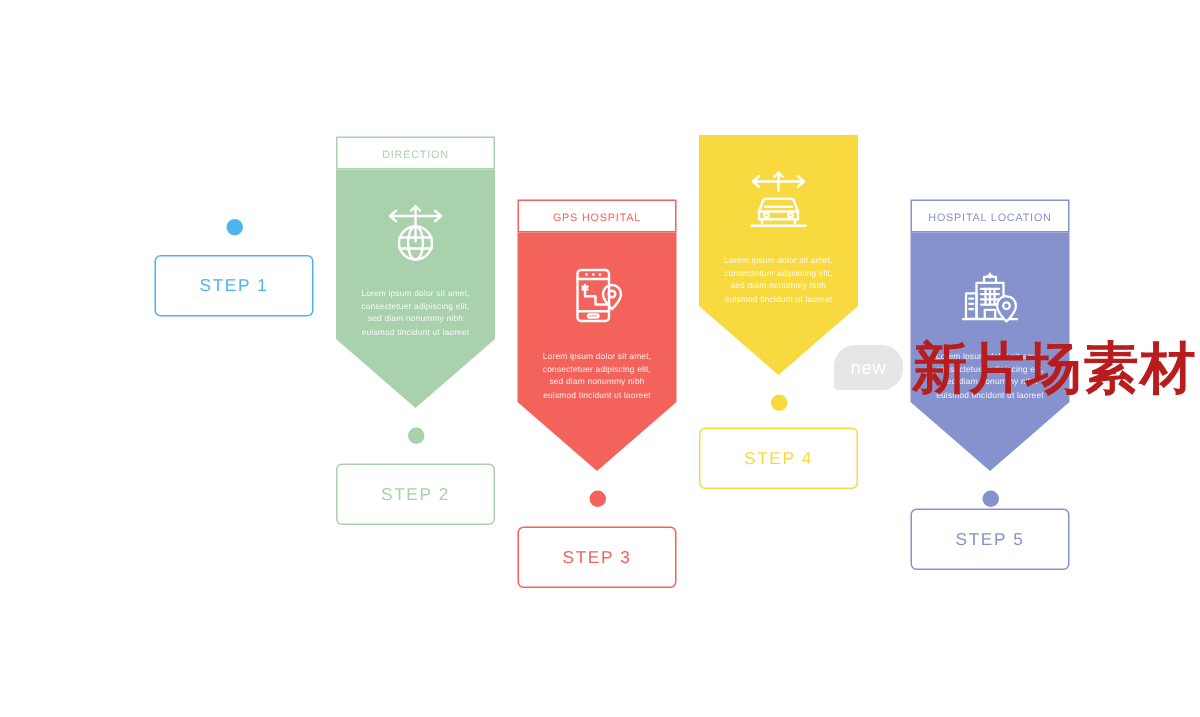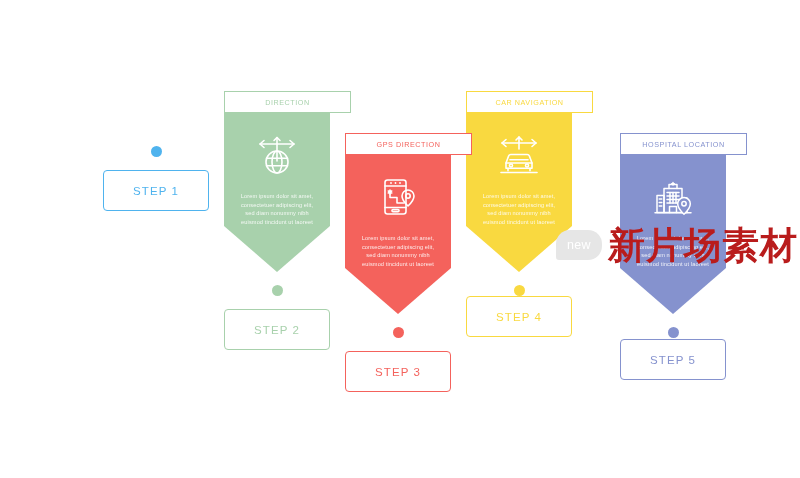--- a/index.html
+++ b/index.html
@@ -20,21 +20,21 @@
   }
   
   .banner{
     position:relative;
     width:106px;
   }
   .banner-header{
     position:relative;
     z-index:3;
     box-sizing:border-box;
-    width:127px;
+    width:106px;
     height:22px;
     background:#ffffff;
     border:1px solid currentColor;
     display:flex;
     align-items:center;
     justify-content:center;
   }
   .banner-header-label{
     font-size:7.2px;
     letter-spacing:.55px;
@@ -175,21 +175,21 @@
       <div class="dot"></div>
     </div>
     <div class="step-pill" style="margin-top:13px;">
       <span class="step-pill-label">STEP 2</span>
     </div>
   </div>
 
   <div class="step" id="step-2" style="left:345px;top:133px;color:#F4625C;">
     <div class="banner">
       <div class="banner-header">
-        <span class="banner-header-label">GPS DIRECTION</span>
+        <span class="banner-header-label">GPS HOSPITAL</span>
       </div>
       <div class="banner-body">
         <div class="banner-icon">
           <svg width="48" height="48" viewBox="0 0 48 48" fill="none" stroke="#ffffff" stroke-width="1.6" stroke-linecap="round" stroke-linejoin="round">
 
             <rect x="11" y="7" width="21" height="34" rx="2.5"></rect>
             <path d="M11 13 H32"></path>
             <path d="M11 34.5 H32"></path>
             <circle cx="17" cy="10" r="0.9" fill="#ffffff" stroke="none"></circle>
             <circle cx="21.5" cy="10" r="0.9" fill="#ffffff" stroke="none"></circle>
@@ -211,23 +211,20 @@
     <div class="connector" style="margin-top:13px;">
       <div class="dot"></div>
     </div>
     <div class="step-pill" style="margin-top:13px;">
       <span class="step-pill-label">STEP 3</span>
     </div>
   </div>
 
   <div class="step" id="step-3" style="left:466px;top:91px;color:#F9D940;">
     <div class="banner">
-      <div class="banner-header">
-        <span class="banner-header-label">CAR NAVIGATION</span>
-      </div>
       <div class="banner-body">
         <div class="banner-icon">
           <svg width="50" height="48" viewBox="0 0 50 48" fill="none" stroke="#ffffff" stroke-width="1.6" stroke-linecap="round" stroke-linejoin="round">
 
             <path d="M8 12 H42"></path>
             <path d="M12 8.5 L8 12 L12 15.5"></path>
             <path d="M38 8.5 L42 12 L38 15.5"></path>
             <path d="M25 6 V18"></path>
             <path d="M22 9 L25 6 L28 9"></path>
 
@@ -241,26 +238,26 @@
             <path d="M7 41.5 H43"></path>
           </svg>
         </div>
         <div class="banner-text">Lorem ipsum dolor sit amet, consectetuer adipiscing elit, sed diam nonummy nibh euismod tincidunt ut laoreet</div>
       </div>
       <div class="banner-tail"></div>
     </div>
     <div class="connector" style="margin-top:13px;">
       <div class="dot"></div>
     </div>
-    <div class="step-pill" style="margin-top:0;">
+    <div class="step-pill" style="margin-top:11px;">
       <span class="step-pill-label">STEP 4</span>
     </div>
   </div>
 
-  <div class="step" id="step-4" style="left:620px;top:133px;color:#8592CE;">
+  <div class="step" id="step-4" style="left:607px;top:133px;color:#8592CE;">
     <div class="banner">
       <div class="banner-header">
         <span class="banner-header-label">HOSPITAL LOCATION</span>
       </div>
       <div class="banner-body">
         <div class="banner-icon">
           <svg width="50" height="48" viewBox="0 0 50 48" fill="none" stroke="#ffffff" stroke-width="1.5" stroke-linecap="round" stroke-linejoin="round">
 
             <path d="M16 15.5 h18 v24 h-18 Z"></path>
 

